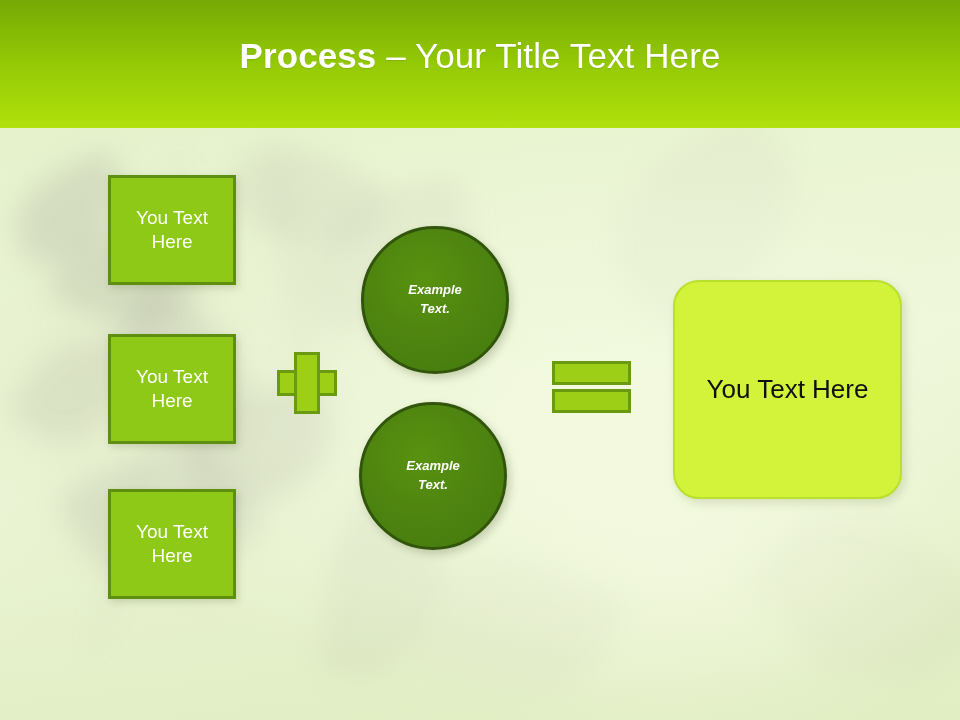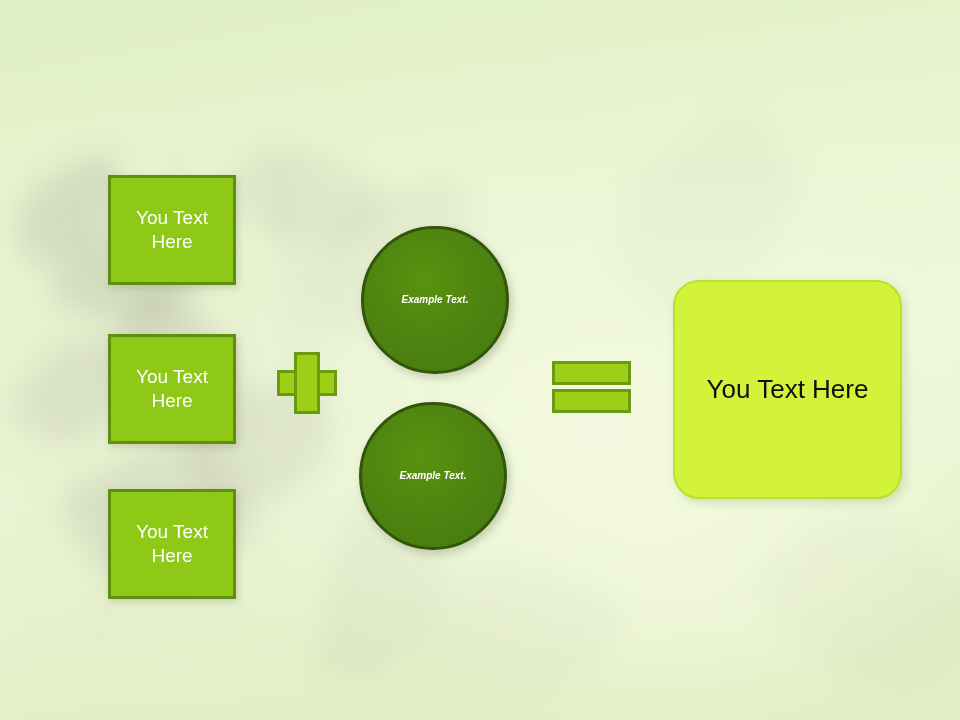--- a/index.html
+++ b/index.html
@@ -113,21 +113,21 @@
   
   .circle {
     position:absolute;
     width:148px; height:148px;
     border-radius:50%;
     background:radial-gradient(circle at 42% 36%, #59920f 0%, #4e8410 48%, #457a0d 100%);
     border:3px solid #31550a;
     display:flex; align-items:center; justify-content:center;
     text-align:center;
     color:#ffffff;
-    font-size:10px;
+    font-size:13px;
     font-weight:bold;
     font-style:italic;
     line-height:1.45;
     box-shadow:3px 4px 9px rgba(70,90,40,.26);
   }
   .circle .txt { display:block; width:84px; }
   .c1 { left:361px; top:226px; }
   .c2 { left:359px; top:402px; }
 
   
@@ -172,20 +172,25 @@
     <div class="leaf l6"></div>
     <div class="leaf l7"></div>
     <div class="leaf l8"></div>
     <div class="leaf l9"></div>
     <div class="leaf l10"></div>
     <div class="leaf l11"></div>
     <div class="leaf l12"></div>
   </div>
   <div class="bg-wash"></div>
 
+  <div class="header">
+    <div class="header-title">
+      <span class="strong">Process</span><span class="light"> – </span><span class="light">Your Title Text Here</span>
+    </div>
+  </div>
 
   <div class="sq sq1">
     <span class="txt">You Text Here</span>
   </div>
 
   <div class="sq sq2">
     <span class="txt">You Text Here</span>
   </div>
 
   <div class="sq sq3">

